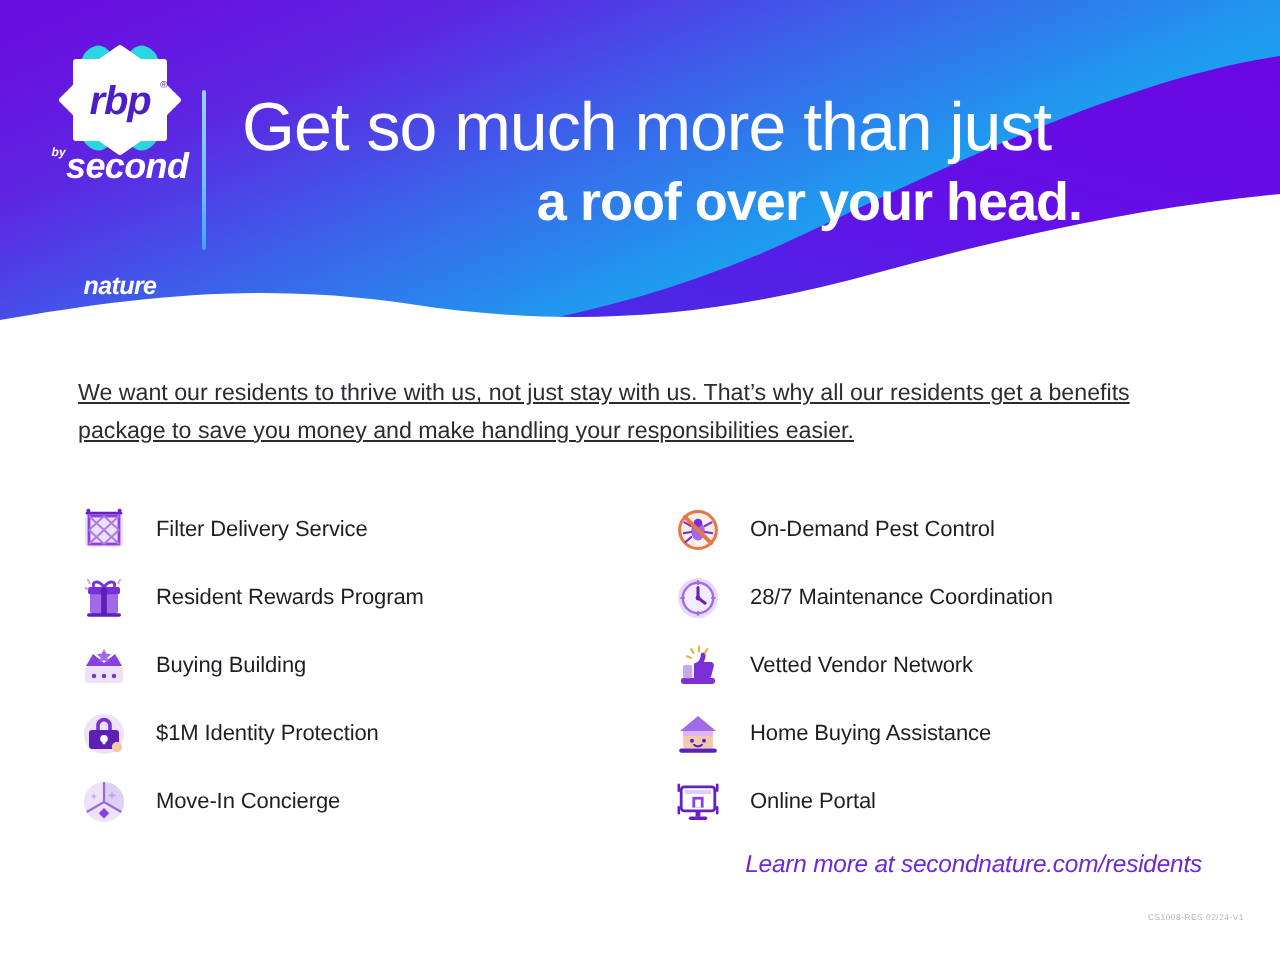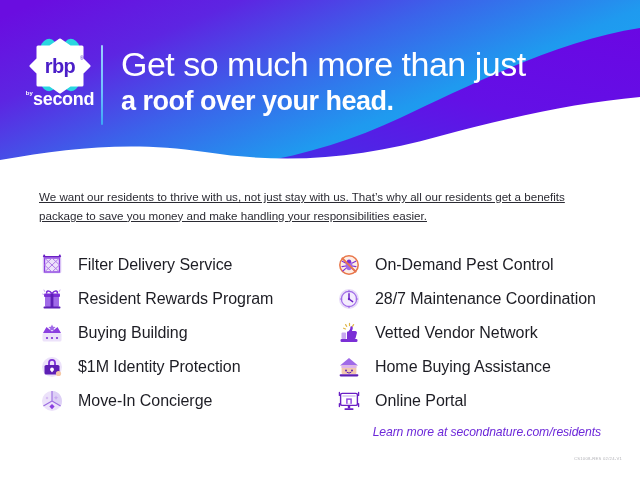--- a/index.html
+++ b/index.html
@@ -8,58 +8,58 @@
     font-family:"Liberation Sans","DejaVu Sans",sans-serif;
     -webkit-font-smoothing:antialiased;
   }
   #page{position:relative;width:640px;height:480px;background:#fff;overflow:hidden;}
 
   
   .banner{position:absolute;left:0;top:0;width:640px;height:175px;overflow:hidden;}
   .banner svg{display:block;width:640px;height:175px;}
 
   
-  .logo-block{position:absolute;left:25px;top:38px;width:70px;height:86px;}
+  .logo-block{position:absolute;left:25px;top:22px;width:70px;height:86px;font-style:italic;}
   .logo-mark{position:relative;width:62px;height:56px;margin:0 auto;}
   .logo-mark svg{display:block;}
   .logo-by{
     position:absolute;left:0;top:52px;width:70px;text-align:center;
     color:#ffffff;line-height:1.02;
   }
   .logo-by .by{font-size:6px;font-weight:700;letter-spacing:.1px;vertical-align:top;}
   .logo-by .l1{font-size:18px;font-weight:700;letter-spacing:-.3px;display:inline;}
   .logo-by .l2{font-size:12.5px;font-weight:700;letter-spacing:-.3px;display:block;margin-top:44px;}
 
   .divider{
     position:absolute;left:101px;top:45px;width:2px;height:80px;
     background:linear-gradient(180deg,#9fd8ff 0%,#6fc6ff 60%,#3aa9f5 100%);
     border-radius:1px;opacity:.95;
   }
 
   
   .headline{position:absolute;left:121px;top:44px;width:420px;color:#fff;}
   .headline .l1{font-size:34px;font-weight:400;letter-spacing:-.5px;line-height:1.22;white-space:nowrap;}
-  .headline .l2{font-size:27px;font-weight:700;letter-spacing:-.5px;line-height:1.22;white-space:nowrap;}
+  .headline .l2{font-size:27px;font-weight:700;letter-spacing:-.5px;line-height:1.22;white-space:nowrap;text-align:right;}
 
   
   .intro{
     position:absolute;left:39px;top:188px;width:552px;
     font-size:11.6px;line-height:1.62;color:#2b2b33;font-weight:400;text-decoration:underline;
   }
 
   
   .benefits{position:absolute;left:39px;top:248px;width:570px;height:168px;}
   .col{position:absolute;top:0;width:285px;}
   .col-left{left:0;}
   .col-right{left:297px;text-align:center;}
   .b-item{position:relative;height:34px;display:flex;align-items:center;}
   .b-icon{width:26px;height:26px;flex:0 0 26px;display:flex;align-items:center;justify-content:center;}
   .b-icon svg{display:block;}
   .b-label{
-    margin-left:13px;font-size:16px;color:#1d1d24;font-weight:400;
+    margin-left:13px;font-size:11px;color:#1d1d24;font-weight:400;
     letter-spacing:-.05px;white-space:nowrap;
   }
 
   
   .learn-more{
     position:absolute;left:0;top:425px;width:601px;text-align:right;
     font-style:italic;font-size:12.2px;color:#6d28d9;letter-spacing:-.1px;
   }
   .code{
     position:absolute;left:0;top:456px;width:622px;text-align:right;

